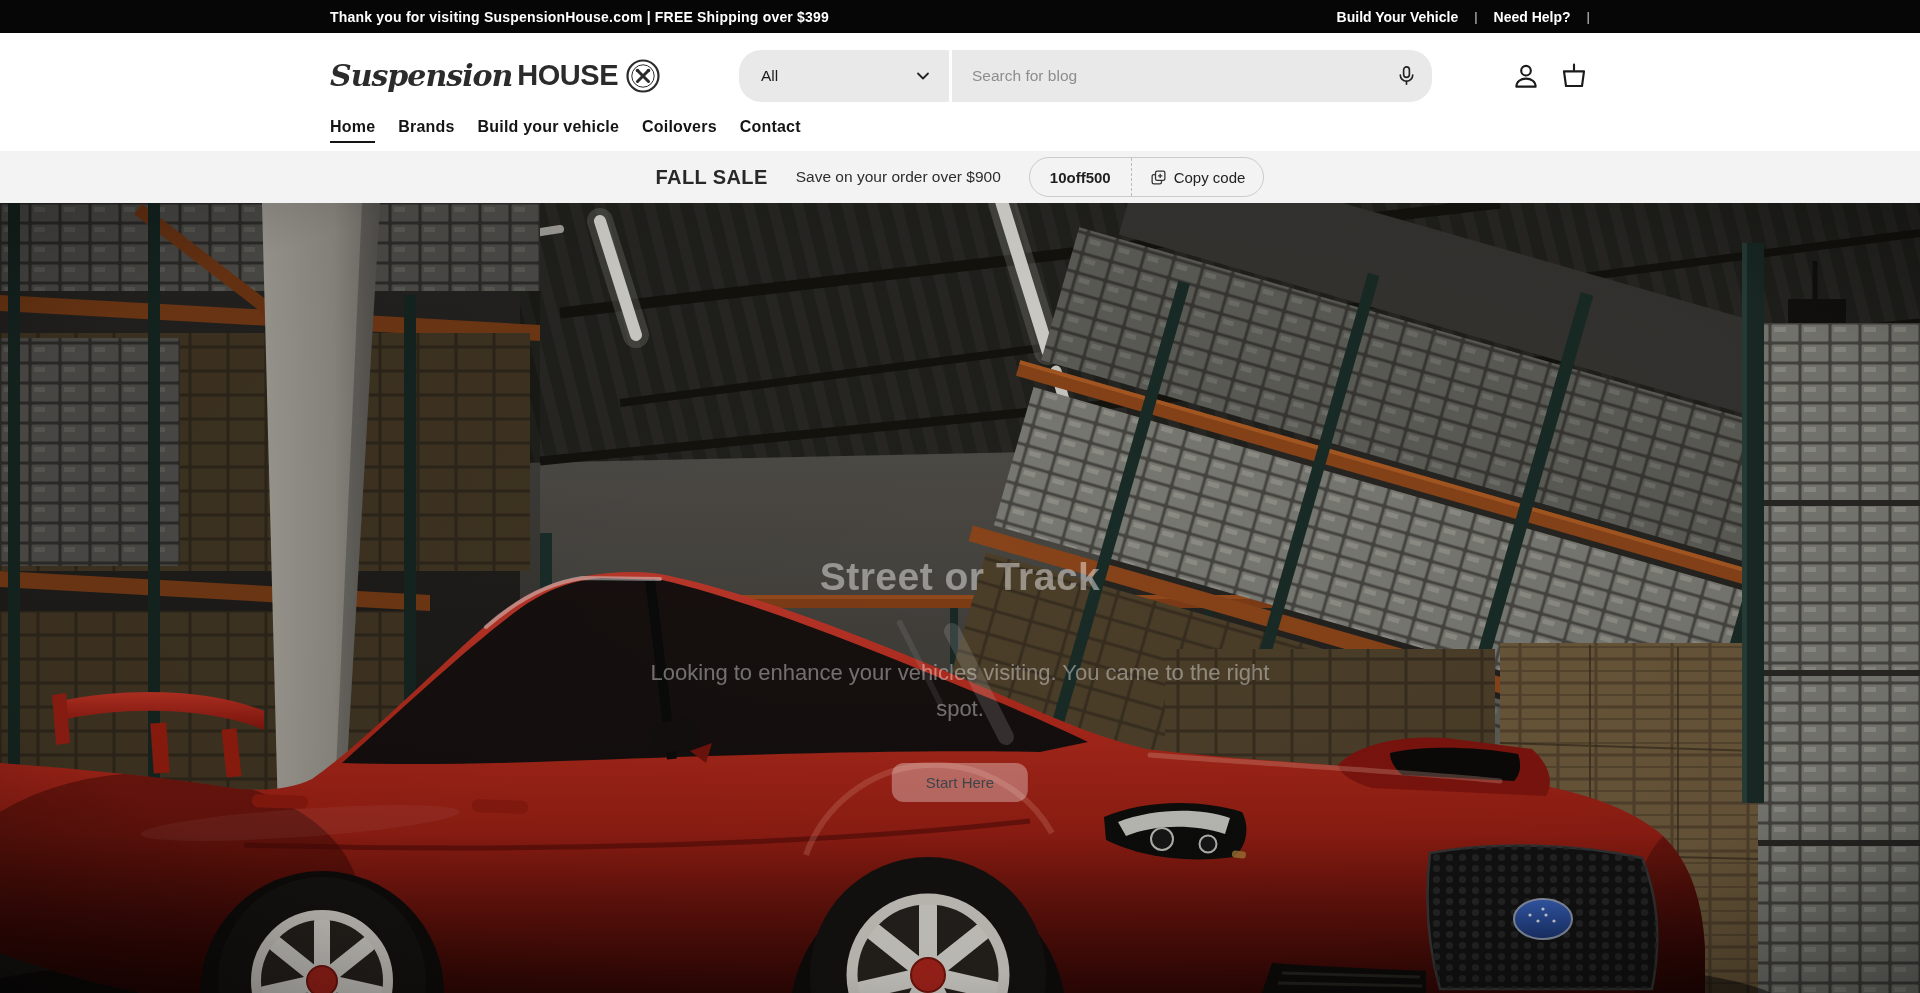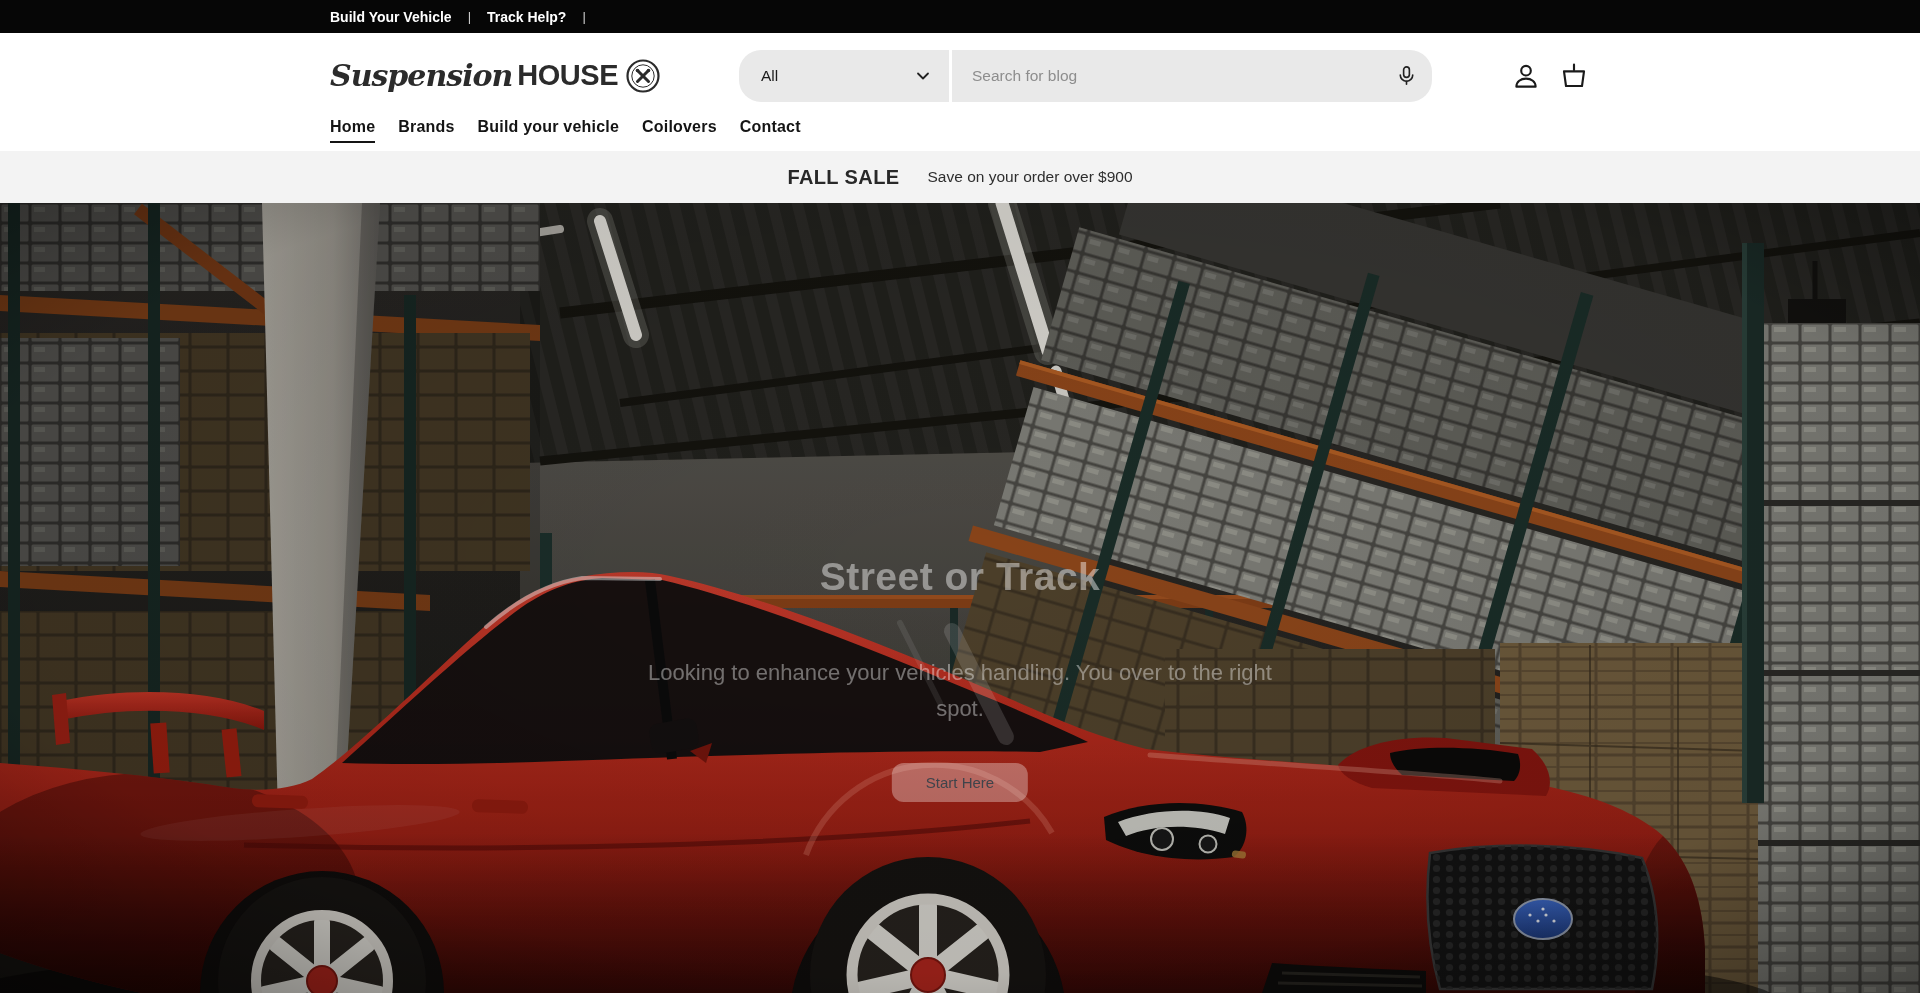--- a/index.html
+++ b/index.html
@@ -63,24 +63,25 @@
     background:rgba(255,255,255,.32); color:#3f444b; border:0; border-radius:12px;
     padding:11px 34px; font-size:15px; font-weight:500; cursor:pointer; font-family:inherit; }
 </style>
 </head>
 <body>
 
 <div class="page">
 
   <div class="topbar">
     <div class="container topbar-inner">
+      <span class="topbar-msg">Thank you for visiting SuspensionHouse.com | FREE Shipping over $399</span>
       <div class="topbar-links">
         <a>Build Your Vehicle</a>
         <span class="topbar-sep">|</span>
-        <a>Track Help?</a>
+        <a>Need Help?</a>
         <span class="topbar-sep">|</span>
       </div>
     </div>
   </div>
 
   <header>
     <div class="container header-row">
       <a class="logo">
         <span class="logo-script">Suspension</span>
         <span class="logo-bold">HOUSE</span>
@@ -150,20 +151,35 @@
       <a>Build your vehicle</a>
       <a>Coilovers</a>
       <a>Contact</a>
     </nav>
   </div>
 
   <div class="promo">
     <div class="container promo-inner">
       <span class="promo-title">FALL SALE</span>
       <span class="promo-msg">Save on your order over $900</span>
+      <div class="promo-pill">
+        <span class="promo-code">10off500</span>
+        <span class="promo-div"></span>
+        <button class="promo-copy">
+          <span style="display:flex;">
+            <svg width="17" height="17" viewBox="0 0 20 20" fill="none" stroke="#333" stroke-width="1.5" stroke-linejoin="round">
+              <rect x="6.5" y="2.5" width="11" height="11" rx="2"></rect>
+              <path d="M13.5 13.5 v2 a2 2 0 0 1 -2 2 h-7 a2 2 0 0 1 -2 -2 v-7 a2 2 0 0 1 2 -2 h2"></path>
+              <line x1="12" y1="5.5" x2="12" y2="10.5"></line>
+              <line x1="9.5" y1="8" x2="14.5" y2="8"></line>
+            </svg>
+          </span>
+          <span>Copy code</span>
+        </button>
+      </div>
     </div>
   </div>
 
   <section class="hero">
     <svg class="scene" width="1920" height="790" viewBox="0 0 1920 790" preserveAspectRatio="none">
       <defs>
         <linearGradient id="bgG" x1="0" y1="0" x2="0" y2="1">
           <stop offset="0" stop-color="#34322e"></stop>
             <stop offset="1" stop-color="#1e1d1a"></stop>
         </linearGradient>
@@ -426,17 +442,17 @@
         <path d="M 1150 552 C 1280 562 1400 568 1500 578" fill="none" stroke="#ffbeaa" stroke-opacity=".3" stroke-width="5" stroke-linecap="round"></path>
         <path d="M 806 652 A 136 136 0 0 1 1052 630" fill="none" stroke="#ffaa96" stroke-opacity=".25" stroke-width="6"></path>
         <ellipse cx="300" cy="620" rx="160" ry="14" fill="#fff" opacity=".06" transform="rotate(-4 300 620)"></ellipse>
       </g>
 
       <rect width="1920" height="790" fill="#080605" opacity=".14"></rect>
       <rect width="1920" height="790" fill="url(#vig)"></rect>
     </svg>
 
     <h1 class="hero-title">Street or Track</h1>
-    <p class="hero-sub">Looking to enhance your vehicles handling. You over to the right spot.</p>
+    <p class="hero-sub">Looking to enhance your vehicles visiting. You came to the right spot.</p>
     <button class="hero-cta">Start Here</button>
   </section>
 
 </div>
 
 </body></html>

